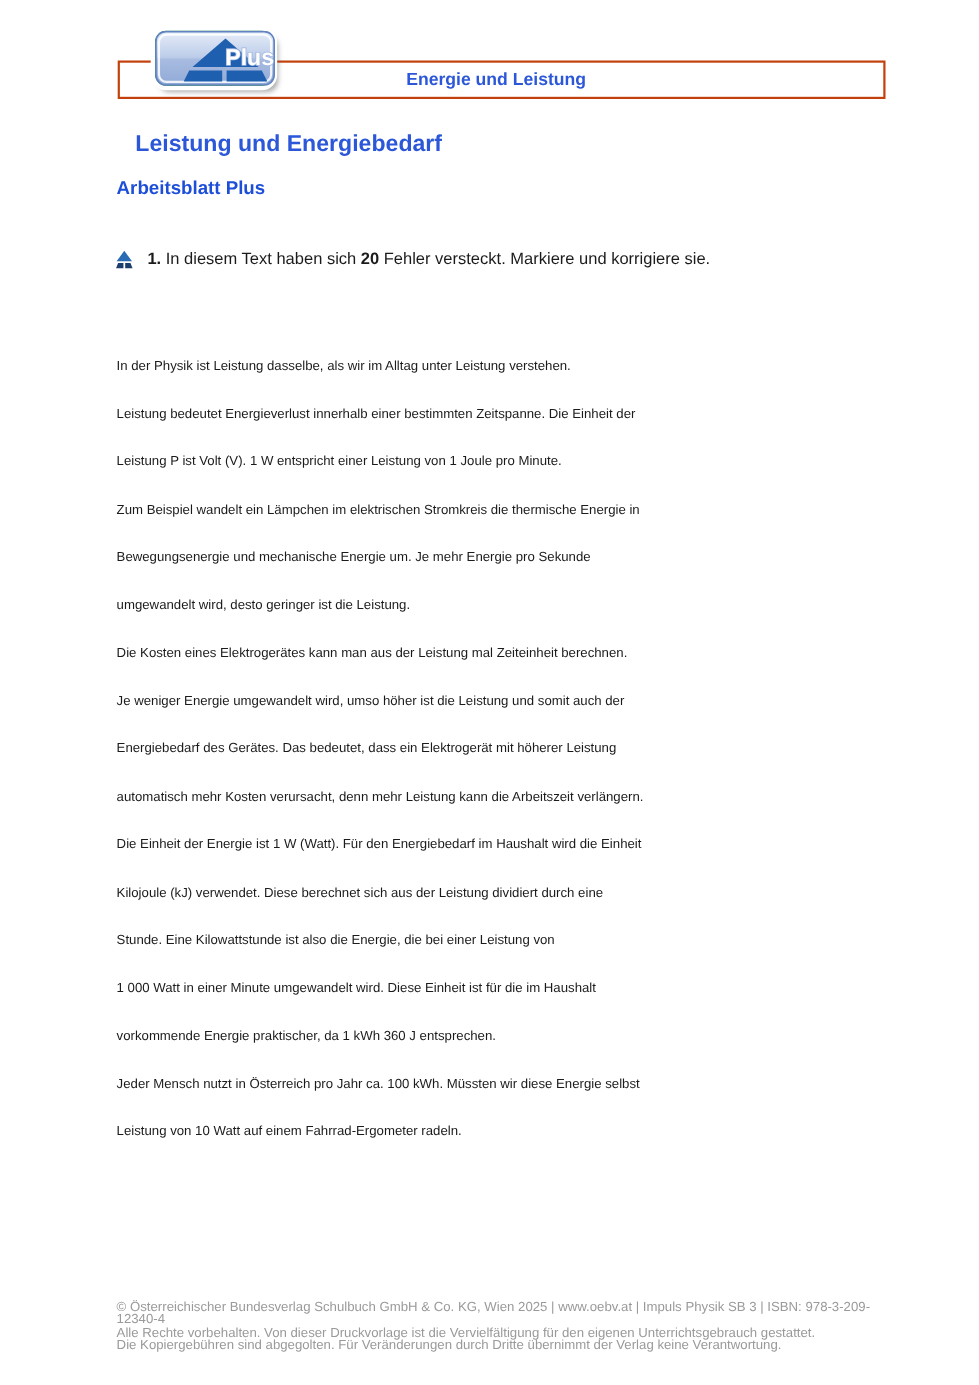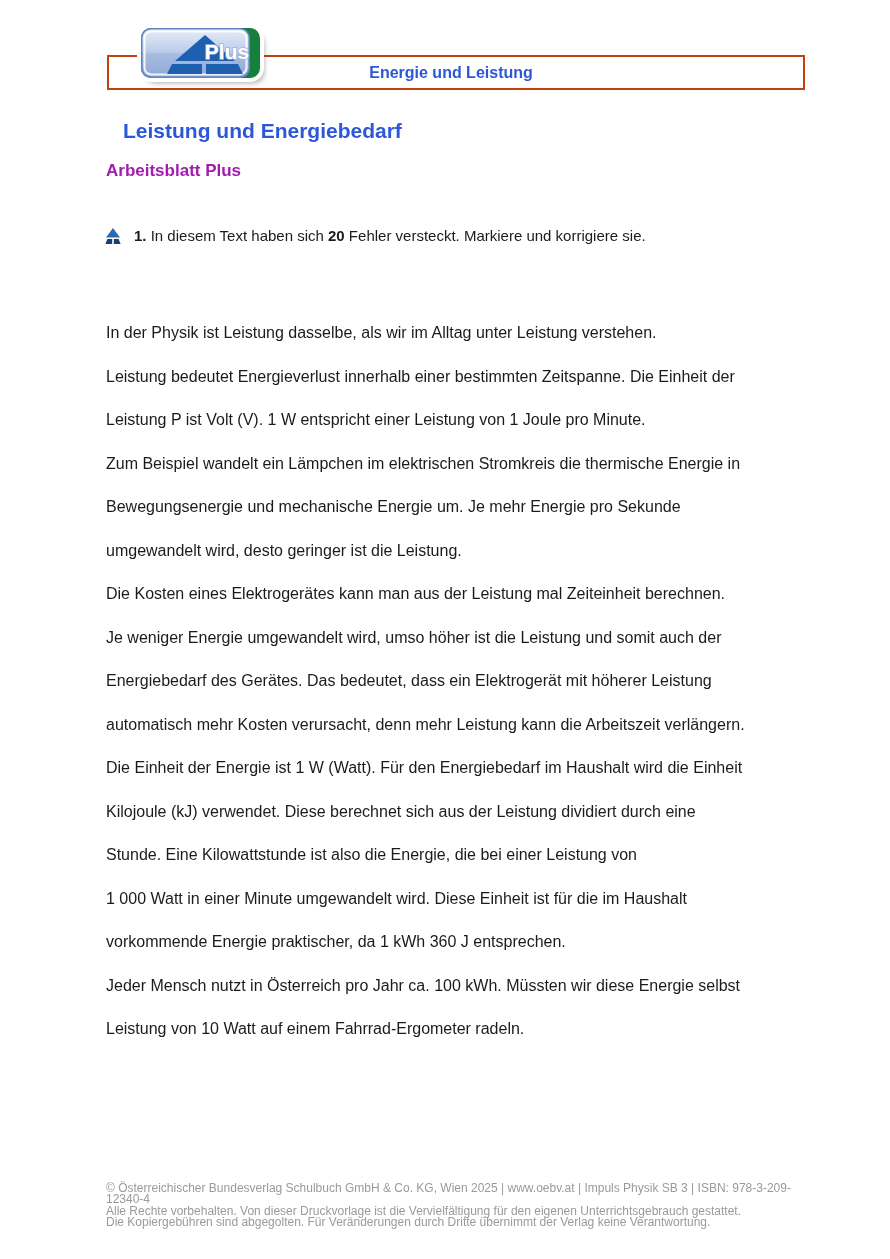--- a/index.html
+++ b/index.html
@@ -17,44 +17,44 @@
     border:2px solid #c2410c;
     display:flex; align-items:center; justify-content:center;
     padding-right:10px;
     margin-left:12px;
   }
   .banner-title {
     color:#2b57d8; font-size:16px; font-weight:bold;
   }
   .logo {
     position:absolute; left:141px; top:28px;
-    width:119px; height:50px;
+    width:107px; height:50px;
     border-radius:10px;
     box-shadow: 0 0 0 4px #ffffff, 4px 5px 5px rgba(90,90,90,.5);
     background:#15803d;
   }
   .page-title {
     position:absolute; left:123px; top:119px;
     color:#2b57d8; font-size:21px; font-weight:bold;
   }
   .page-subtitle {
     position:absolute; left:106px; top:161px;
-    color:#a21caf; font-size:17px; font-weight:bold;
+    color:#1d4ed8; font-size:17px; font-weight:bold;
   }
   .task {
     position:absolute; left:104px; top:227px;
     display:flex; align-items:center; gap:12px;
     font-size:15px; color:#1b1b1b;
   }
   .task .task-num { font-weight:bold; }
   .task b { font-weight:bold; }
   .body-text {
     position:absolute; left:106px; top:311px;
     width:710px;
-    font-size:16px; color:#1b1b1b;
+    font-size:12px; color:#1b1b1b;
     line-height:43.5px;
   }
   .body-text .line { white-space:nowrap; }
   .footer {
     position:absolute; left:106px; top:1183px;
     width:700px;
     font-size:12px; color:#9a9a9a;
     line-height:11.4px;
   }
 </style>

